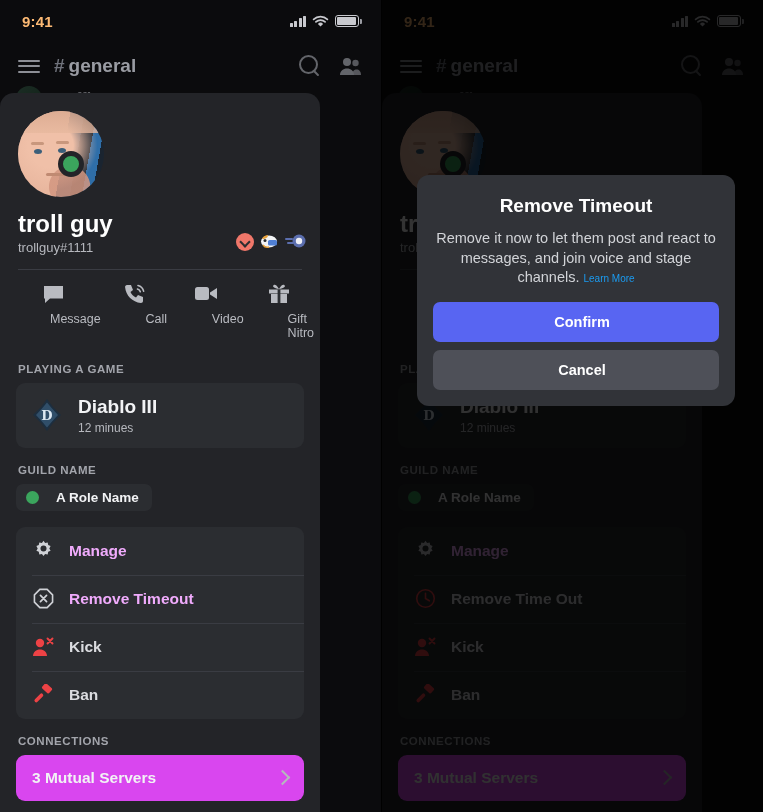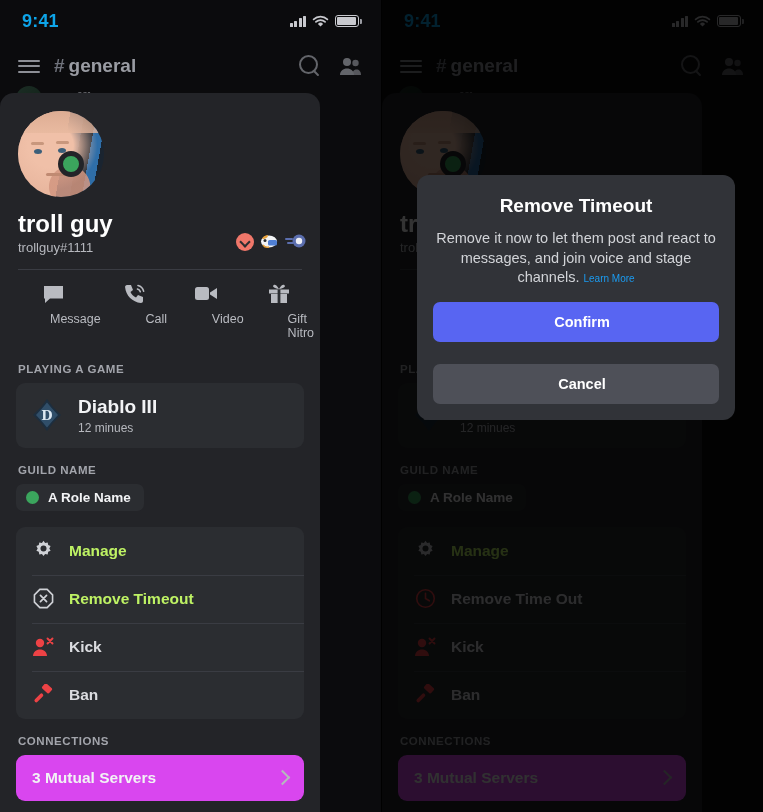--- a/index.html
+++ b/index.html
@@ -19,21 +19,21 @@
   .phone.right{left:382px;}
   .gutter{position:absolute;left:381px;top:0;width:1px;height:812px;background:#000;}
 
   
   .chat-bg{position:absolute;inset:0;background:#0b0b0d;}
   .statusbar{
     position:absolute;left:0;top:0;width:100%;height:42px;
     display:flex;align-items:center;justify-content:space-between;
     padding:0 22px;box-sizing:border-box;color:#c8c9ce;
   }
-  .sb-time{font-size:18px;font-weight:bold;letter-spacing:.2px;color:#0ea5e9;}
+  .sb-time{font-size:15px;font-weight:bold;letter-spacing:.2px;color:#fdba74;}
   .sb-icons{display:flex;align-items:center;gap:6px;}
   .bars{display:flex;align-items:flex-end;gap:1.5px;height:11px;}
   .bars i{display:block;width:3px;background:#c8c9ce;border-radius:.5px;}
   .bars i:nth-child(1){height:4px;}
   .bars i:nth-child(2){height:6px;}
   .bars i:nth-child(3){height:8.5px;}
   .bars i:nth-child(4){height:11px;}
   .batt{width:24px;height:12px;border:1.5px solid #c8c9ce;border-radius:3px;position:relative;box-sizing:border-box;}
   .batt::after{content:"";position:absolute;left:1px;top:1px;bottom:1px;width:19px;background:#c8c9ce;border-radius:1px;}
   .batt::before{content:"";position:absolute;right:-3.5px;top:3px;width:2px;height:5px;background:#9a9ba1;border-radius:0 1px 1px 0;}
@@ -117,31 +117,31 @@
 
   .game-card{
     background:#2b2d31;border-radius:9px;padding:13px 14px;
     display:flex;align-items:center;gap:14px;
   }
   .game-ico{width:34px;height:34px;flex:none;position:relative;}
   .game-name{font-size:19px;font-weight:bold;color:#f2f3f5;}
   .game-sub{font-size:12px;color:#b6b8be;margin-top:3px;}
 
   .role-pill{
-    display:inline-flex;align-items:center;gap:9px;
+    display:inline-flex;align-items:center;gap:17px;
     background:#2b2d31;border-radius:7px;padding:6px 13px 6px 10px;
   }
   .role-dot{width:13px;height:13px;border-radius:50%;background:#3ba55d;}
   .role-name{font-size:13.5px;font-weight:bold;color:#f2f3f5;}
 
   .list{background:#2b2d31;border-radius:9px;overflow:hidden;margin-top:2px;}
   .li{display:flex;align-items:center;gap:15px;padding:0 16px;height:48px;position:relative;}
   .li + .li::before{content:"";position:absolute;left:16px;right:0;top:0;height:1px;background:#3a3c43;}
   .li-ico{width:22px;height:22px;display:flex;align-items:center;justify-content:center;flex:none;}
-  .li-lb{font-size:15.5px;font-weight:600;color:#bef264;}
+  .li-lb{font-size:15.5px;font-weight:600;color:#f0abfc;}
   .li-lb.danger{color:#dbdce0;}
 
   .conn-card{background:#d946ef;border-radius:9px;overflow:hidden;}
   .conn-row{display:flex;align-items:center;justify-content:space-between;padding:0 16px;height:46px;}
   .conn-lb{font-size:15.5px;font-weight:bold;color:#f2f3f5;}
   .chev{width:9px;height:9px;border-right:2.2px solid #b6b8be;border-top:2.2px solid #b6b8be;transform:rotate(45deg);}
 
   
   .dim{position:absolute;inset:0;background:rgba(0,0,0,.80);pointer-events:none;}
   .modal{
@@ -160,21 +160,21 @@
   }
   .redact.a{width:74px;}
   .redact.b{width:88px;}
   .m-link{color:#1b9bf0;font-size:10px;text-decoration:none;}
   .m-btn{
     display:block;width:100%;height:40px;border:none;border-radius:7px;
     font-family:"Liberation Sans",sans-serif;font-size:14.5px;font-weight:bold;
     color:#fff;cursor:pointer;margin-top:14px;padding-left:18px;
   }
   .m-btn.confirm{background:#5865f2;}
-  .m-btn.cancel{background:#4e5058;margin-top:22px;}
+  .m-btn.cancel{background:#4e5058;margin-top:8px;}
 </style>
 </head>
 <body>
 
 <div class="stage">
 
   <div class="phone left">
     <div class="chat-bg"></div>
 
     <div class="statusbar">

